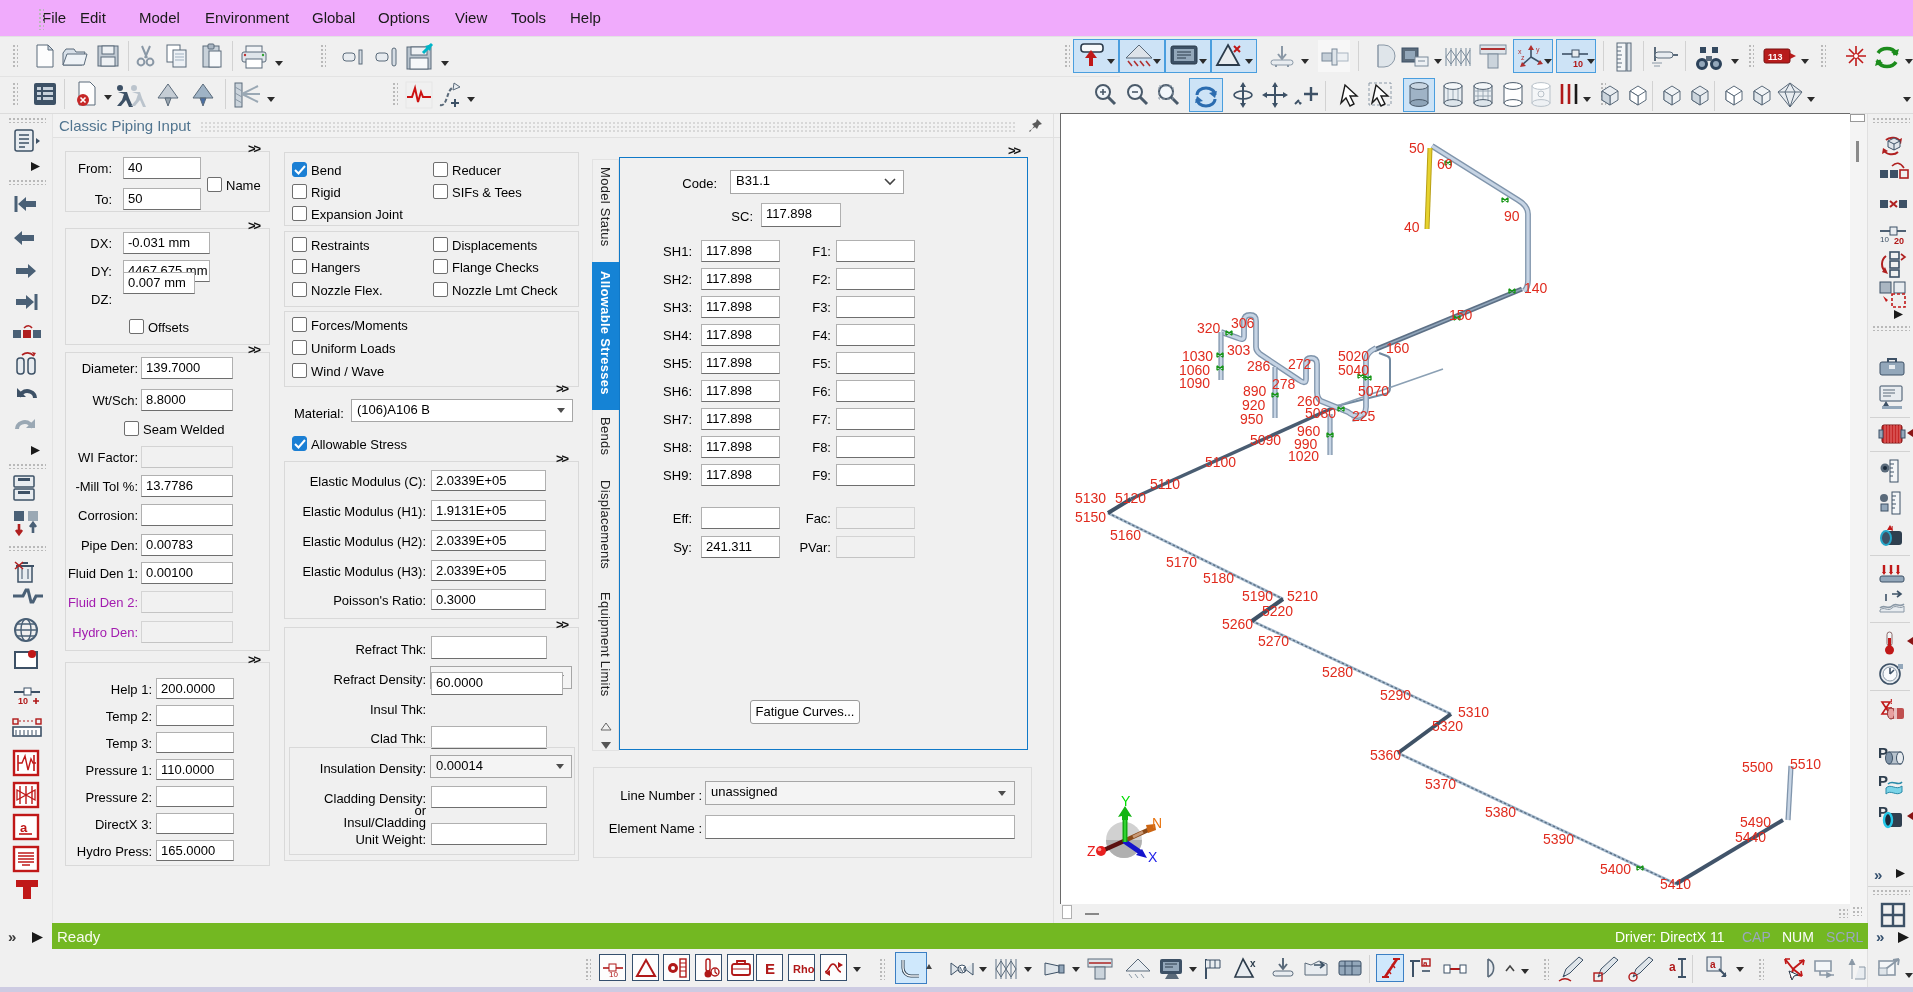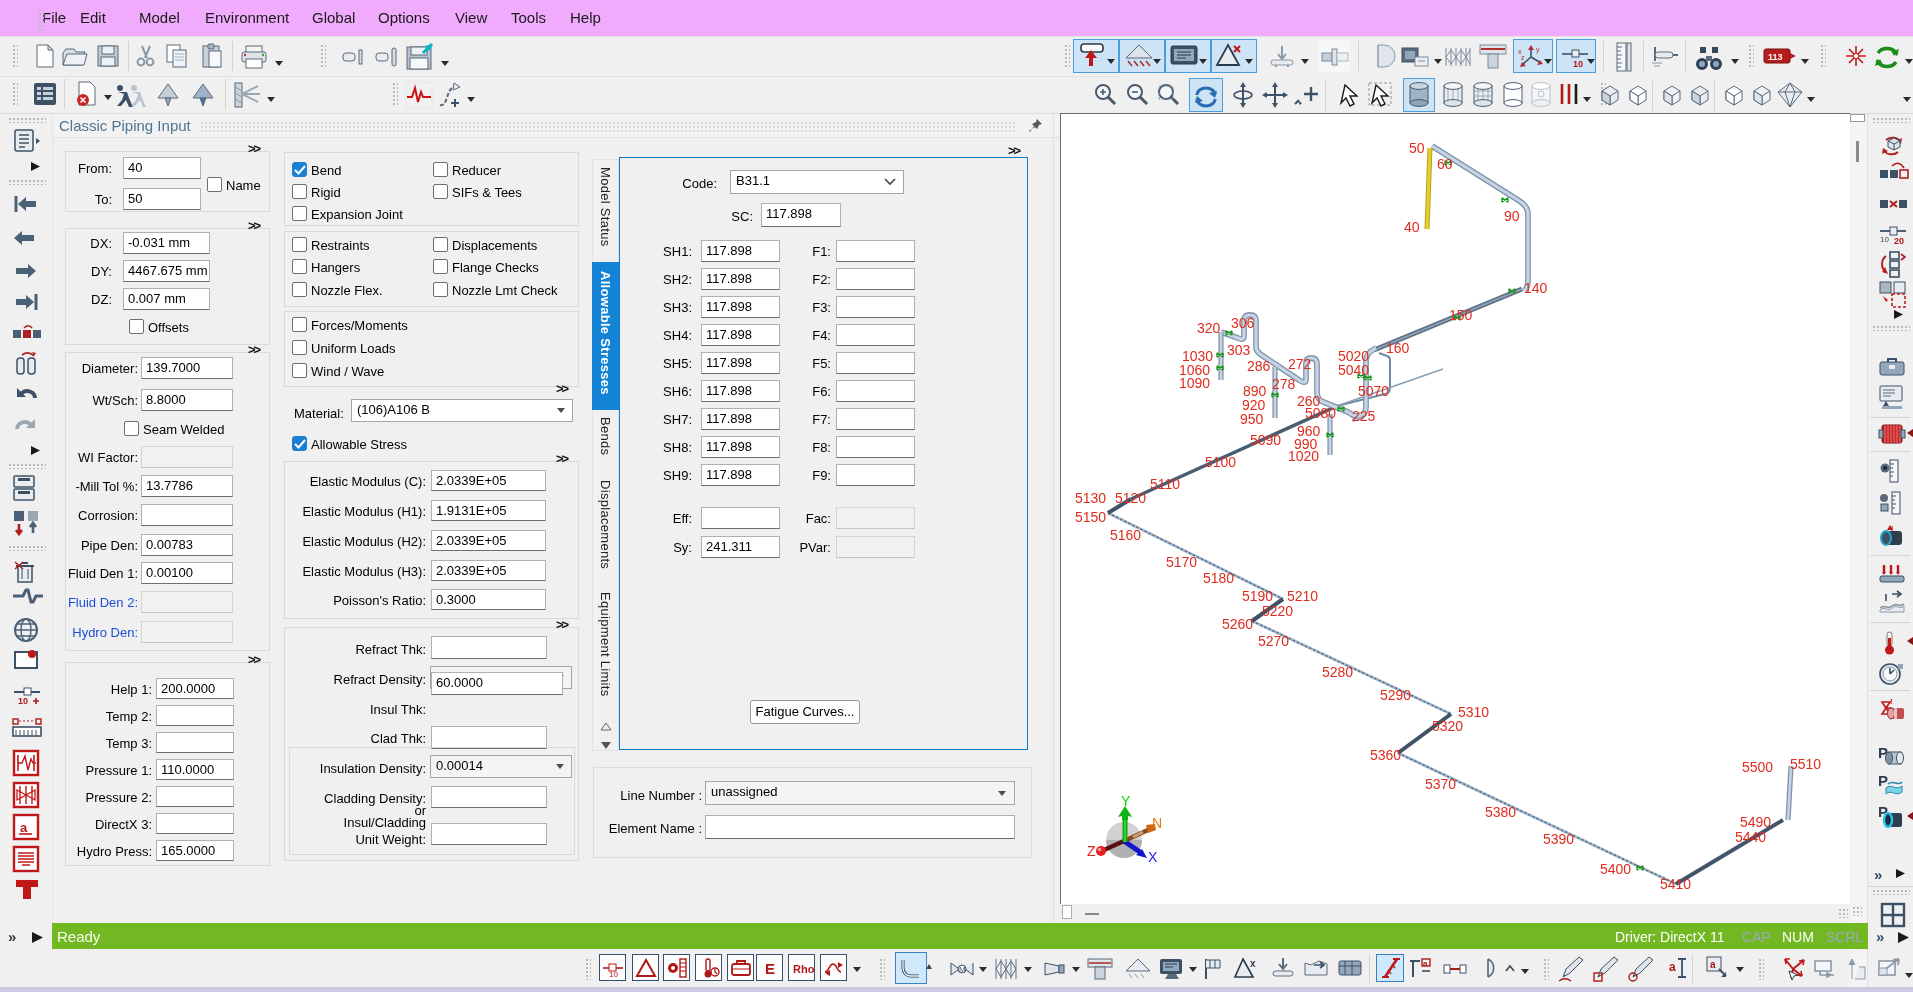--- a/index.html
+++ b/index.html
@@ -1,19 +1,19 @@
 <!DOCTYPE html>
 <html><head><meta charset="utf-8"><style>
 *{margin:0;padding:0;box-sizing:border-box}
 html,body{width:1913px;height:992px;overflow:hidden;background:#f0f0f0;
  font-family:"Liberation Sans",sans-serif;position:relative}
 .abs{position:absolute}
 .lbl{position:absolute;font-size:13px;color:#000;white-space:nowrap}
 .rlbl{position:absolute;font-size:13px;color:#000;white-space:nowrap;text-align:right}
-.glbl{color:#1d4ed8}
+.glbl{color:#a21caf}
 .inp{position:absolute;background:#fff;border:1px solid #b0b0b0;border-bottom-color:#6e6e6e;
  font-size:13px;color:#000;padding:2px 0 0 4px;white-space:nowrap;overflow:hidden}
 .dis{background:#f1f1f1;border:1px solid #d4d4d4;border-bottom-color:#c4c4c4}
 .gbox{position:absolute;border:1px solid #d9d9d9}
 .cb{position:absolute;width:15px;height:15px;background:#fff;border:1px solid #6e6e6e;border-radius:2px}
 .cbc{position:absolute;width:15px;height:15px;background:#1b7fd4;border:1px solid #1b7fd4;border-radius:3px}
 .chev{position:absolute;font-size:13px;font-weight:bold;color:#111;letter-spacing:-2px}
 .drop{position:absolute;background:#fff;border:1px solid #a6a6a6;font-size:13px;padding:2px 0 0 5px;white-space:nowrap}
 .dar{position:absolute;width:0;height:0;border-left:4px solid transparent;border-right:4px solid transparent;border-top:5px solid #4d4d4d}
 .menu{position:absolute;top:0;left:0;width:1913px;height:36px;background:#f0abfc;font-size:15px;color:#1a1a1a}
@@ -554,21 +554,21 @@
 <div class="inp" style="left:123px;top:188px;width:78px;height:22px">50</div>
 <div class="cb" style="left:207px;top:177px"></div>
 <div class="lbl" style="left:226px;top:178px">Name</div>
 <div class="gbox" style="left:65px;top:228px;width:205px;height:117px"></div>
 <div class="chev" style="left:248px;top:218px">&gt;&gt;</div>
 <div class="rlbl" style="left:52px;top:236px;width:60px">DX:</div>
 <div class="inp" style="left:123px;top:232px;width:87px;height:22px">-0.031 mm</div>
 <div class="rlbl" style="left:52px;top:264px;width:60px">DY:</div>
 <div class="inp" style="left:123px;top:260px;width:87px;height:22px">4467.675 mm</div>
 <div class="rlbl" style="left:52px;top:292px;width:60px">DZ:</div>
-<div class="inp" style="left:123px;top:288px;width:87px;height:22px">0.007 mm</div>
+<div class="inp" style="left:123px;top:272px;width:72px;height:22px">0.007 mm</div>
 <div class="cb" style="left:129px;top:319px"></div>
 <div class="lbl" style="left:148px;top:320px">Offsets</div>
 <div class="gbox" style="left:65px;top:352px;width:205px;height:299px"></div>
 <div class="chev" style="left:248px;top:342px">&gt;&gt;</div>
 <div class="rlbl" style="left:30px;top:361px;width:108px">Diameter:</div>
 <div class="inp" style="left:141px;top:357px;width:92px;height:22px">139.7000</div>
 <div class="rlbl" style="left:30px;top:393px;width:108px">Wt/Sch:</div>
 <div class="inp" style="left:141px;top:389px;width:92px;height:22px">8.8000</div>
 <div class="rlbl" style="left:30px;top:450px;width:108px">WI Factor:</div>
 <div class="inp dis" style="left:141px;top:446px;width:92px;height:22px"></div>

